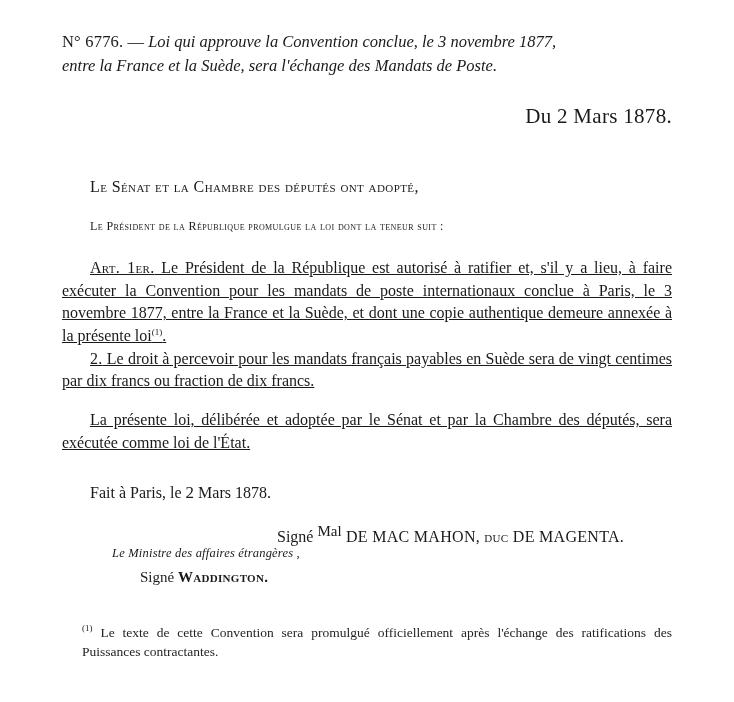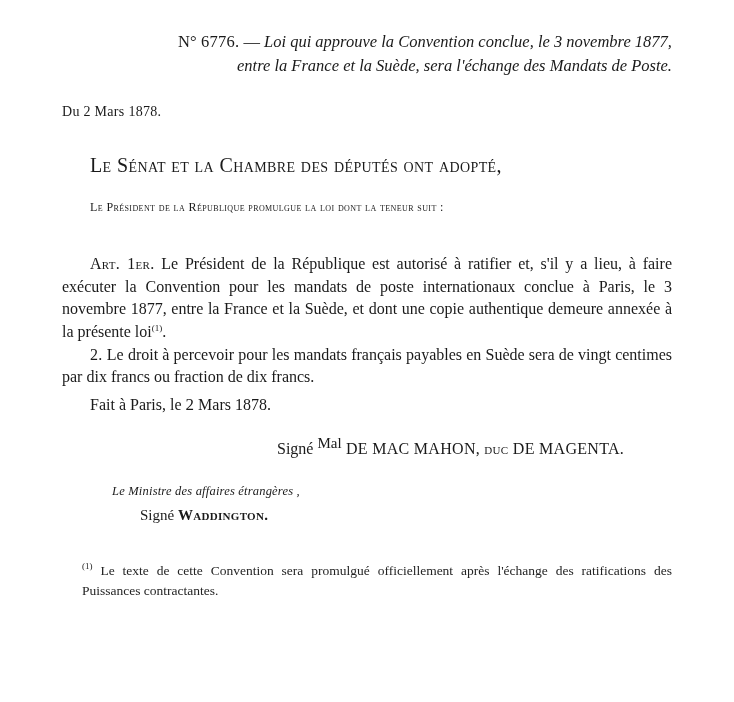--- a/index.html
+++ b/index.html
@@ -17,21 +17,21 @@
   .page {
     position: relative;
     width: 734px;
     height: 702px;
     box-sizing: border-box;
     padding: 24px 62px 0 62px;
   }
 
   
   .title-block {
-    text-align: right;
+    text-align: left;
     font-size: 16.5px;
     line-height: 1.45;
     margin-top: 6px;
   }
   .title-line1 {
     display: block;
   }
   .title-line2 {
     display: block;
   }
@@ -42,61 +42,62 @@
   }
   .dash {
     font-style: normal;
   }
   .ital {
     font-style: italic;
   }
 
   
   .date-line {
-    text-align: left;
-    font-size: 14px;
+    text-align: right;
+    font-size: 21px;
     margin-top: 26px;
     letter-spacing: .3px;
   }
 
   
   .promul {
     text-align: center;
     font-size: 14.5px;
     margin-top: 30px;
   }
   .promul .jo {
     font-style: italic;
   }
 
   
   .sc-para {
-    font-size: 20px;
-    margin-top: 30px;
+    font-size: 16px;
+    margin-top: 46px;
     text-indent: 28px;
     line-height: 1.5;
   }
   .smallcaps {
     font-variant: small-caps;
     letter-spacing: .4px;
   }
   .sc-para2 {
     font-size: 12px;
     margin-top: 18px;
     text-indent: 28px;
     line-height: 1.5;
     text-align: justify;
   }
 
   
   .art-block {
-    margin-top: 37px;
+    margin-top: 22px;
     font-size: 16px;
     line-height: 1.42;
     text-align: justify;
+    text-decoration: underline;
   }
   .art-block p {
     margin: 0;
     text-indent: 28px;
   }
   .art-label {
     font-variant: small-caps;
     letter-spacing: .3px;
   }
   sup {
@@ -104,21 +105,21 @@
     vertical-align: super;
   }
 
   .para-sep {
     margin-top: 16px !important;
   }
 
   
   .fait {
     font-size: 16px;
-    margin-top: 6px;
+    margin-top: 28px;
     text-indent: 28px;
   }
   .fait .bignum {
     font-size: 17px;
   }
 
   
   .sign-main {
     font-size: 16px;
     margin-top: 20px;
@@ -127,21 +128,20 @@
   .sign-main .sc {
     font-variant: small-caps;
     letter-spacing: .3px;
   }
   .sign-main .abbr {
     font-size: 15px;
     vertical-align: super;
   }
 
   .minister {
-    margin-top: 26px;
     padding-left: 50px;
     font-size: 12.5px;
     font-style: italic;
     letter-spacing: .2px;
   }
   .minister-sign {
     margin-top: 8px;
     padding-left: 78px;
     font-size: 15px;
   }
@@ -178,20 +178,21 @@
   <div class="date-line">Du 2 Mars 1878.</div>
 
 
   <div class="sc-para smallcaps">Le Sénat et la Chambre des députés ont adopté,</div>
 
   <div class="sc-para2"><span class="smallcaps">Le Président de la République promulgue la loi dont la teneur suit :</span></div>
 
   <div class="art-block">
     <p><span class="art-label">Art. 1er.</span><span> Le Président de la République est autorisé à ratifier et, s'il y a lieu, à faire exécuter la Convention pour les mandats de poste internationaux conclue à Paris, le 3 novembre 1877, entre la France et la Suède, et dont une copie authentique demeure annexée à la présente loi</span><sup>(1)</sup><span>.</span></p>
     <p><span class="art-label">2.</span><span> Le droit à percevoir pour les mandats français payables en Suède sera de vingt centimes par dix francs ou fraction de dix francs.</span></p>
+    <p class="para-sep">La présente loi, délibérée et adoptée par le Sénat et par la Chambre des députés, sera exécutée comme loi de l'État.</p>
   </div>
 
   <div class="fait"><span>Fait à Paris, le </span><span class="bignum">2</span><span> Mars 1878.</span></div>
 
   <div class="sign-main"><span>Signé </span><span class="abbr">Mal</span><span class="sc"> DE MAC MAHON, duc DE MAGENTA.</span></div>
 
   <div class="minister">Le Ministre des affaires étrangères ,</div>
 
   <div class="minister-sign"><span>Signé </span><span class="sc">Waddington.</span></div>
 

